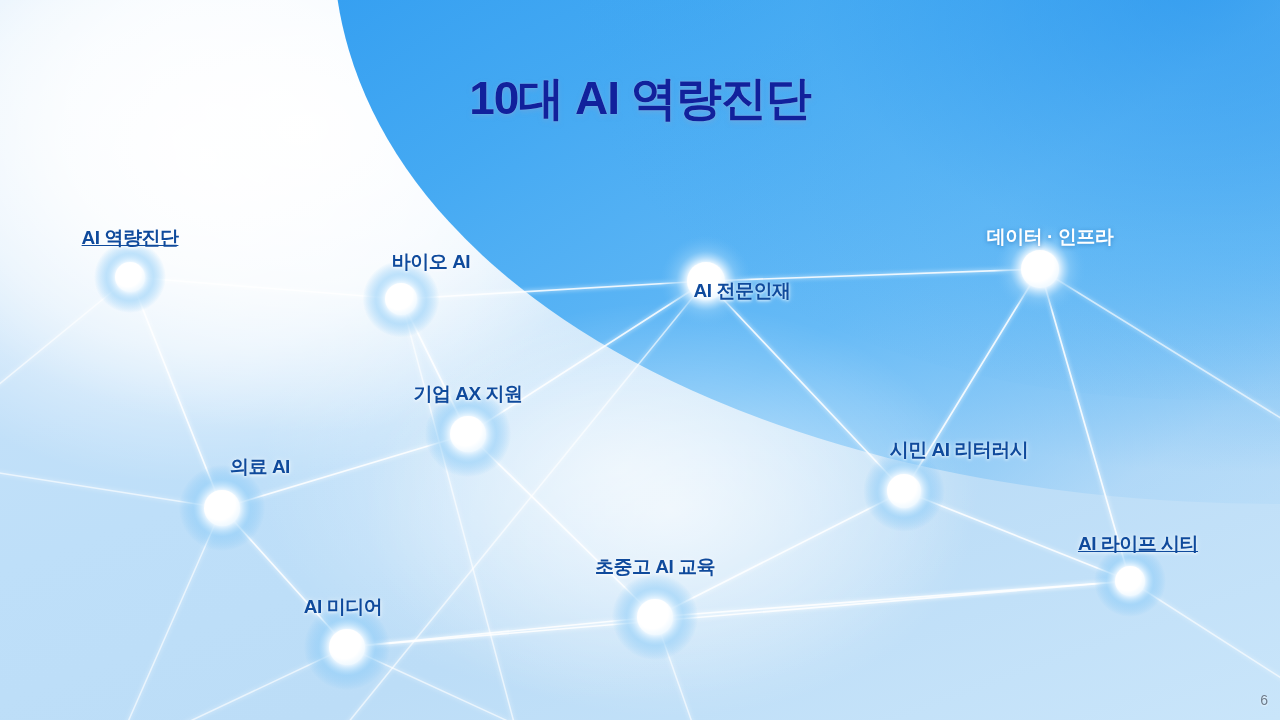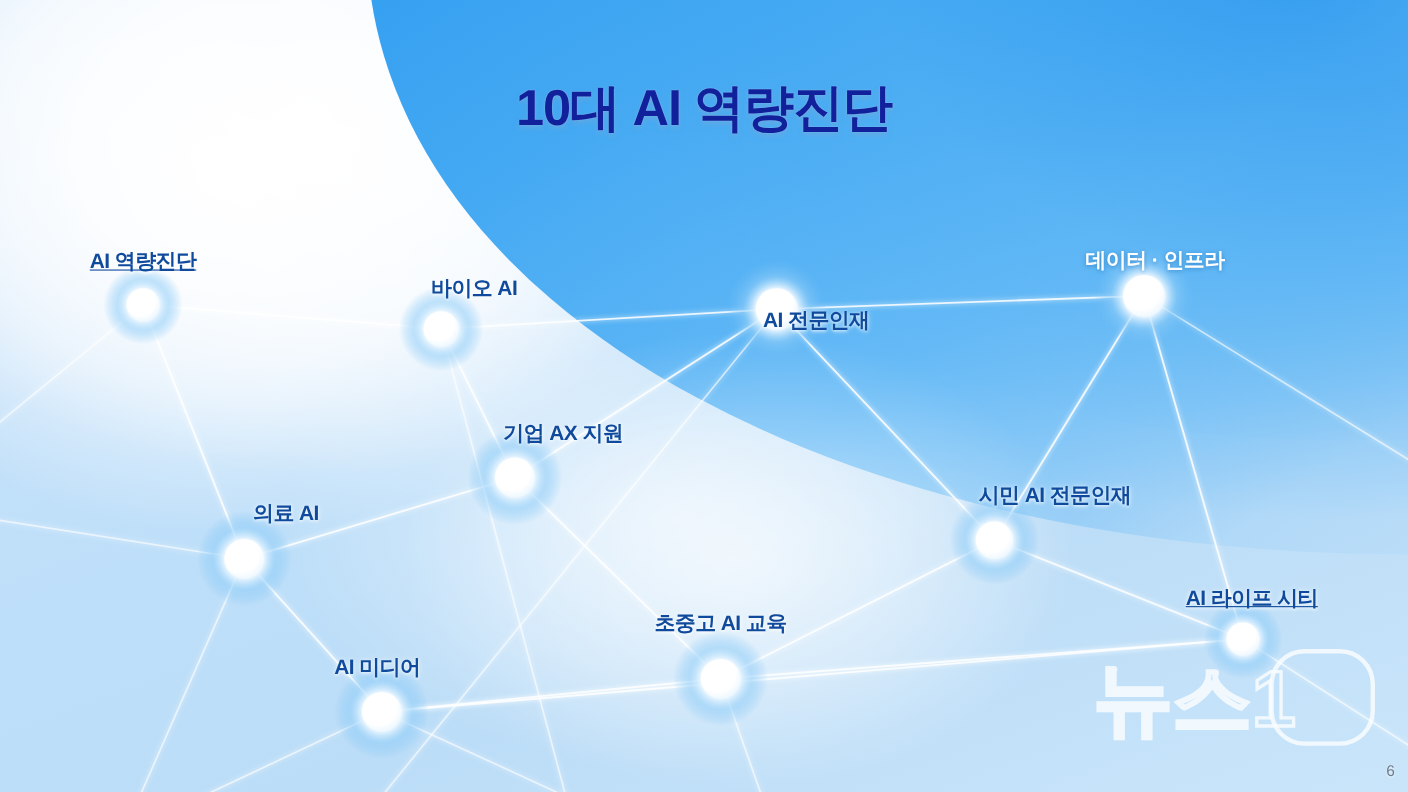--- a/index.html
+++ b/index.html
@@ -195,30 +195,24 @@
       </g>
   </svg>
 
   <div id="title">10대 AI 역량진단</div>
 
   <div id="labels-layer">
       <div class="node-label" style="left: 130px; top: 225px; text-decoration: underline;">AI 역량진단</div>
       <div class="node-label" style="left: 405px; top: 249px; margin-left: 26px;">바이오 AI</div>
       <div class="node-label" style="left: 742px; top: 230px; margin-top: 48px;">AI 전문인재</div>
       <div class="node-label on-wave" style="left: 1050px; top: 224px;">데이터 · 인프라</div>
-      <div class="node-label" style="left: 468px; top: 381px; margin-left: 44px;">기업 AX 지원</div>
+      <div class="node-label" style="left: 468px; top: 381px;">기업 AX 지원</div>
       <div class="node-label" style="left: 212px; top: 454px; margin-left: 48px;">의료 AI</div>
-      <div class="node-label" style="left: 959px; top: 437px;">시민 AI 전문인재</div>
+      <div class="node-label" style="left: 959px; top: 437px;">시민 AI 리터러시</div>
       <div class="node-label" style="left: 1138px; top: 531px; text-decoration: underline;">AI 라이프 시티</div>
       <div class="node-label" style="left: 655px; top: 554px;">초중고 AI 교육</div>
       <div class="node-label" style="left: 343px; top: 594px;">AI 미디어</div>
     </div>
 
 
-  <div id="watermark">
-    <svg viewBox="0 0 270 100" xmlns="http://www.w3.org/2000/svg">
-      <text x="6" y="76" font-family="Liberation Sans, sans-serif" font-size="72" font-weight="bold" fill="none" stroke="#ffffff" stroke-width="3" opacity="0.85">뉴스1</text>
-      <rect x="168" y="8" width="92" height="84" rx="30" ry="30" fill="none" stroke="#ffffff" stroke-width="4" opacity="0.85"></rect>
-    </svg>
-  </div>
 
   <div id="page-number">6</div>
 </div>
 
 </body></html>

